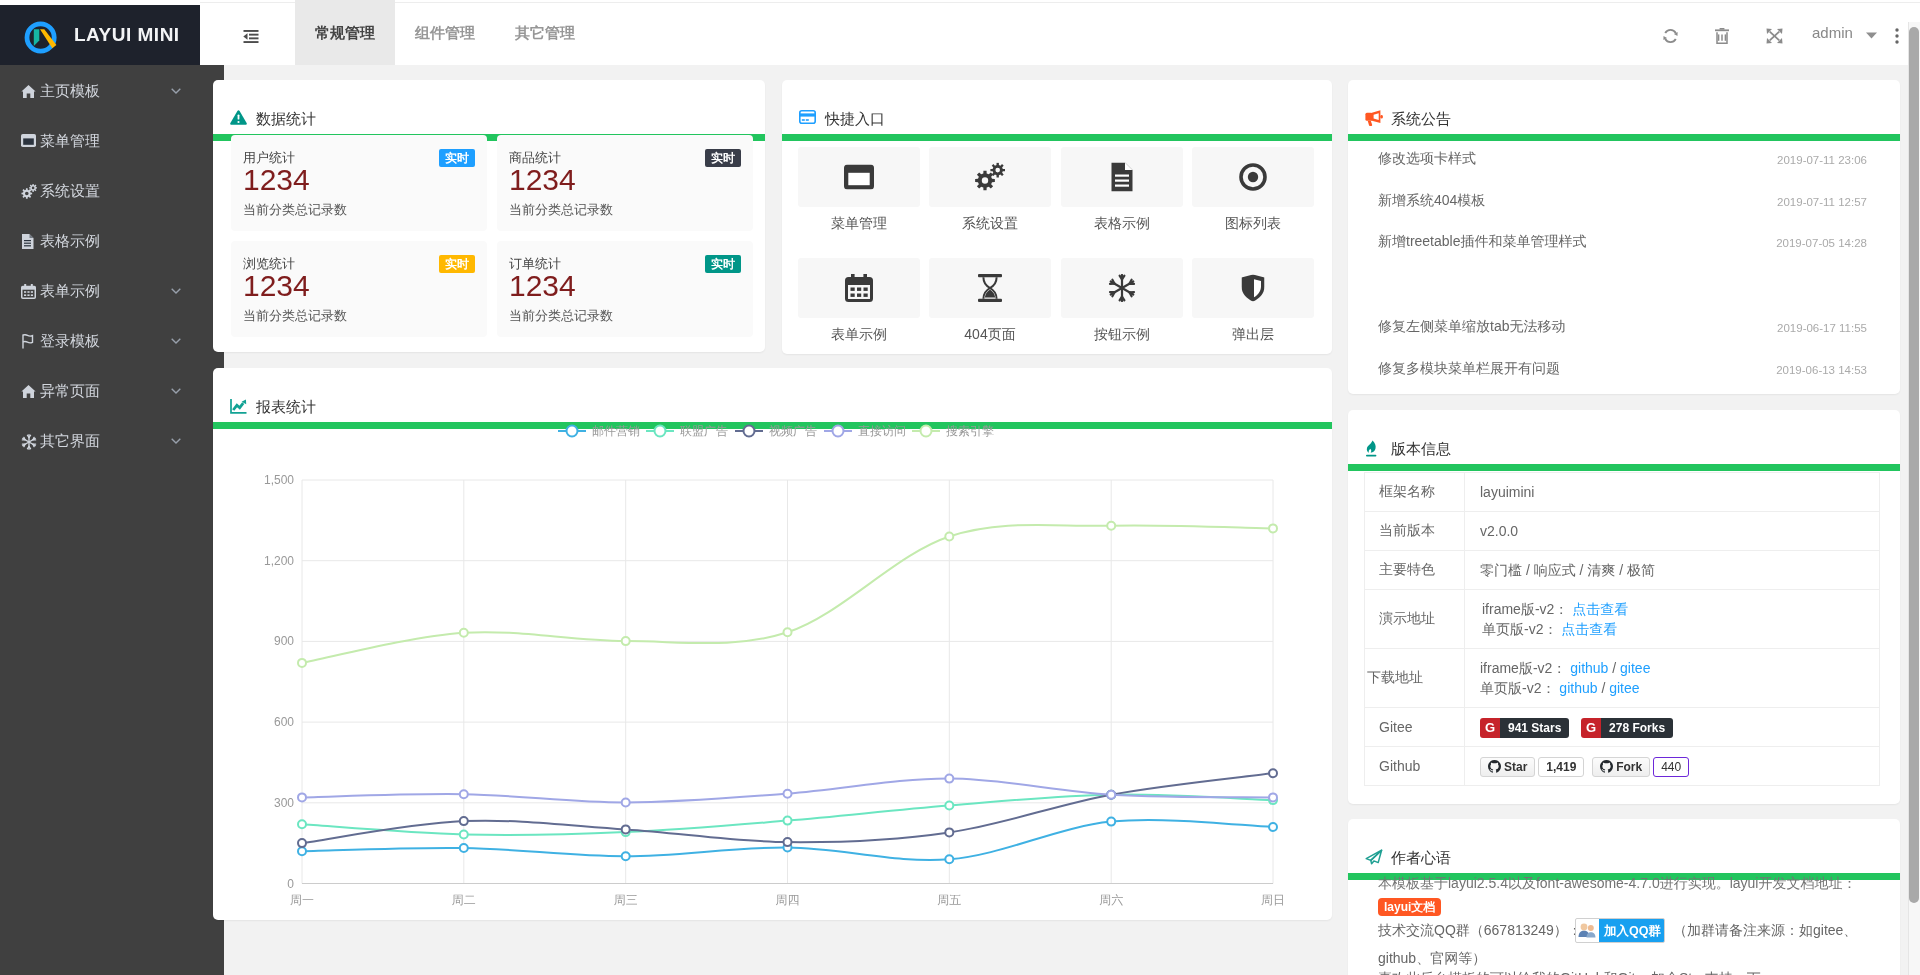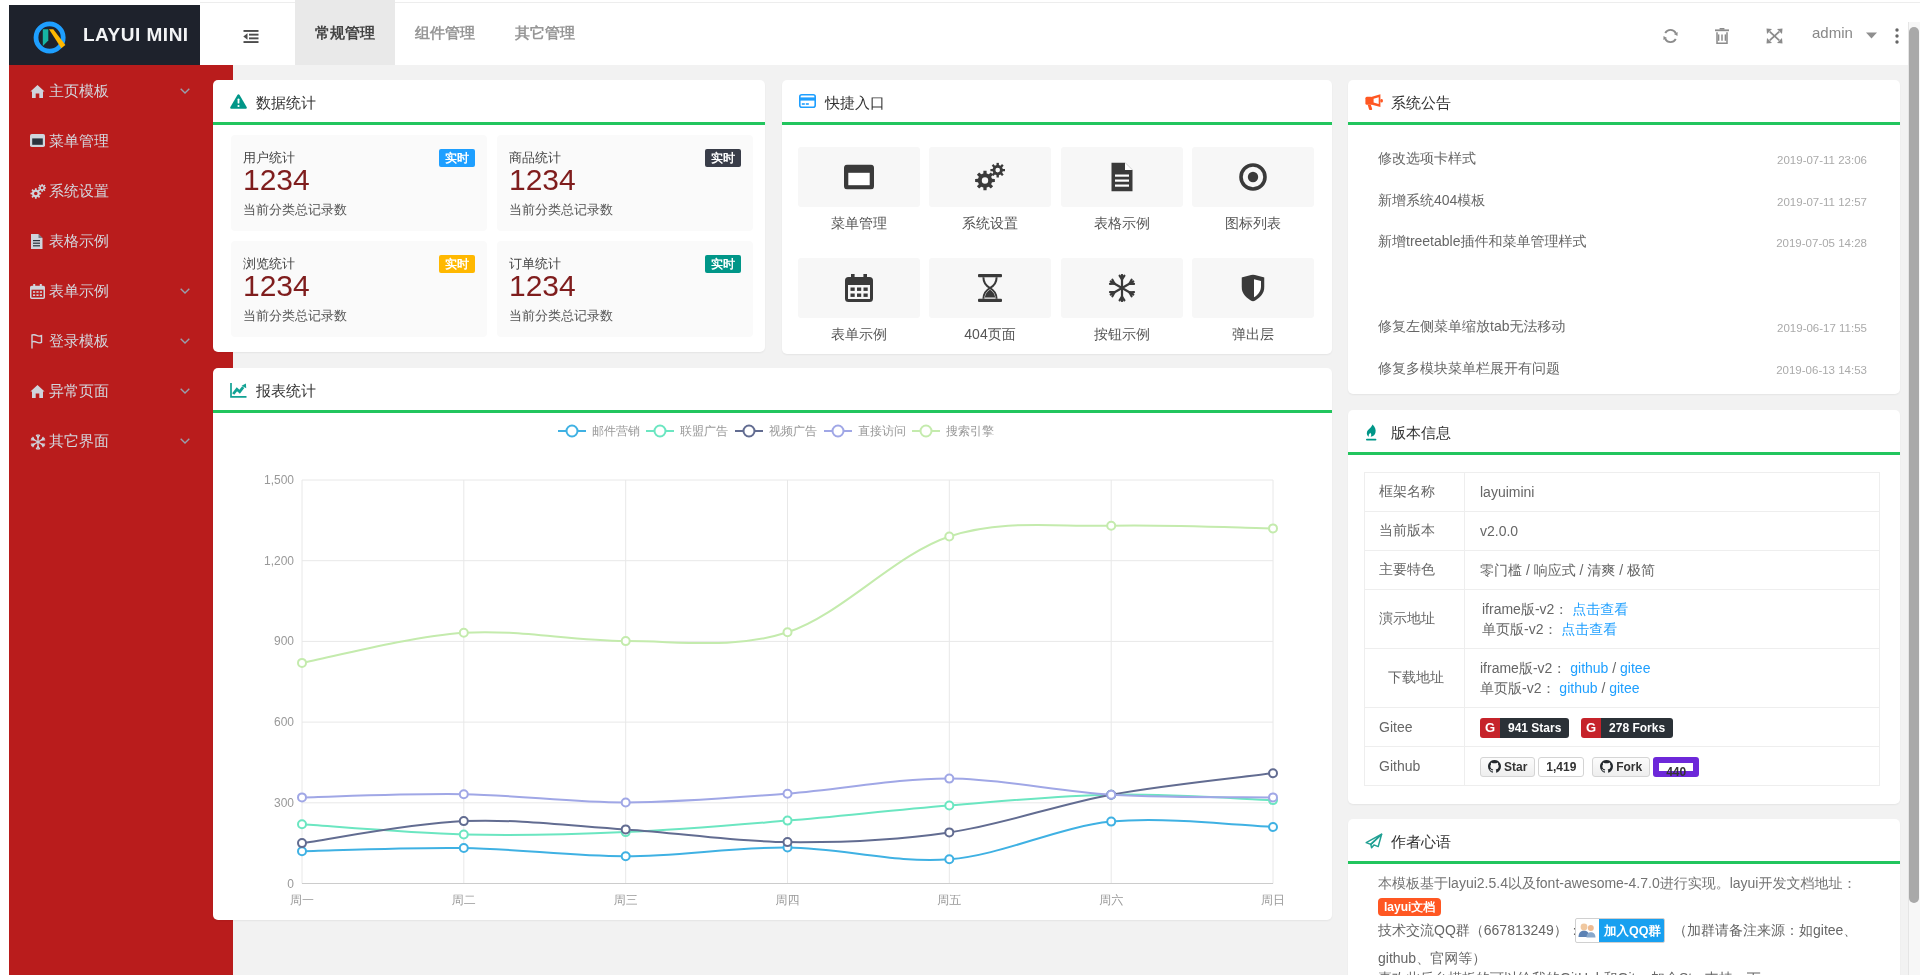--- a/index.html
+++ b/index.html
@@ -1,33 +1,33 @@
 <!DOCTYPE html>
 <html lang="zh"><head><meta charset="utf-8">
 <title>layuimini</title>
 <style>
 *{margin:0;padding:0;box-sizing:border-box}
 html,body{width:1920px;height:975px;overflow:hidden}
 body{font-family:"Liberation Sans",sans-serif;background:#fff;position:relative}
 #cbg{position:absolute;left:200px;top:64px;width:1720px;height:911px;background:#f2f2f2}
-#side{position:absolute;left:9px;top:5px;width:224px;height:970px;background:#b91c1c}
+#side{position:absolute;left:0;top:5px;width:224px;height:970px;background:#404040}
 #logo{position:absolute;left:0;top:0;width:200px;height:60px;background:#1e222c}
 #logo .lt{position:absolute;left:74px;top:0;line-height:60px;font-size:19px;font-weight:bold;color:#f3f4f6;letter-spacing:.5px}
 .mi{position:absolute;left:0;width:200px;height:50px}
 .mi .tx{position:absolute;left:40px;top:0;line-height:50px;font-size:15px;color:#d3d7de}
 .mi svg.ic{position:absolute;left:21px;top:18px}
 .mi svg.ch{position:absolute;left:171px;top:22px}
 #hdr{position:absolute;left:200px;top:0;width:1720px;height:65px;background:#fff}
 #hdr .tline{position:absolute;left:0;top:2px;width:1720px;height:1px;background:#ededed}
 .tab{position:absolute;top:0;height:65px;width:100px;line-height:65px;text-align:center;font-size:15px;font-weight:bold;color:#979797}
 .tab.on{background:#e9e9e9;color:#444}
 .hic{position:absolute}
 .htx{position:absolute;top:0;height:65px;line-height:65px}
 .panel{position:absolute;background:#fff;border-radius:5px;box-shadow:0 1px 2px rgba(0,0,0,.06)}
-.ph{position:absolute;left:0;top:0;right:0;height:45px;border-bottom:3px solid #22c55e;font-size:15px;color:#333}
+.ph{position:absolute;left:0;top:16px;right:0;height:45px;border-bottom:7px solid #22c55e;font-size:15px;color:#333}
 .ph .pt{position:absolute;left:43px;top:0;line-height:45px}
 .ph svg{position:absolute;left:17px;top:14px}
 .card{position:absolute;width:256px;height:96px;background:#fafafa;border-radius:4px}
 .card .t1{position:absolute;left:12px;top:14px;font-size:13px;color:#444}
 .card .t2{position:absolute;left:12px;top:28px;font-size:30px;color:#7f1d1d}
 .card .t3{position:absolute;left:12px;top:66px;font-size:13px;color:#555}
 .bdg{position:absolute;right:12px;top:14px;height:18px;line-height:18px;padding:0 6px;border-radius:2px;font-size:12px;font-weight:bold;color:#fff}
 .qbox{position:absolute;width:122px;height:60px;background:#f7f7f7;border-radius:3px}
 .qlb{position:absolute;width:122px;text-align:center;font-size:14px;color:#555}
 .arow{position:absolute;left:0;width:552px;height:20px}
@@ -492,34 +492,34 @@
         </tr>
         <tr>
           <td style="border:1px solid #eee;width:100px;padding-left:14px;height:39px">主要特色</td>
           <td style="border:1px solid #eee;padding-left:15px;line-height:20px">零门槛 / 响应式 / 清爽 / 极简</td>
         </tr>
         <tr>
           <td style="border:1px solid #eee;width:100px;padding-left:14px;height:59px">演示地址</td>
           <td style="border:1px solid #eee;padding-left:17px;line-height:20px">iframe版-v2： <span style="color:#1E9FFF">点击查看</span><br>单页版-v2： <span style="color:#1E9FFF">点击查看</span></td>
         </tr>
         <tr>
-          <td style="border:1px solid #eee;width:100px;padding-left:23px;height:59px">下载地址</td>
+          <td style="border:1px solid #eee;width:100px;padding-left:2px;height:59px">下载地址</td>
           <td style="border:1px solid #eee;padding-left:15px;line-height:20px">iframe版-v2： <span style="color:#1E9FFF">github</span> / <span style="color:#1E9FFF">gitee</span><br>单页版-v2： <span style="color:#1E9FFF">github</span> / <span style="color:#1E9FFF">gitee</span></td>
         </tr>
         <tr>
           <td style="border:1px solid #eee;width:100px;padding-left:14px;height:39px">Gitee</td>
           <td style="border:1px solid #eee;padding-left:15px;line-height:20px"><span style="display:inline-block;height:20px;line-height:20px;border-radius:3px;overflow:hidden;font-size:12px;font-weight:bold;vertical-align:middle"><span style="display:inline-block;background:#c6232a;color:#fff;width:20px;text-align:center;height:20px;float:left;font-size:13px">G</span><span style="display:inline-block;background:#2b3137;color:#fff;padding:0 8px;height:20px;float:left">941 Stars</span></span>&nbsp;&nbsp;&nbsp;<span style="display:inline-block;height:20px;line-height:20px;border-radius:3px;overflow:hidden;font-size:12px;font-weight:bold;vertical-align:middle"><span style="display:inline-block;background:#c6232a;color:#fff;width:20px;text-align:center;height:20px;float:left;font-size:13px">G</span><span style="display:inline-block;background:#2b3137;color:#fff;padding:0 8px;height:20px;float:left">278 Forks</span></span></td>
         </tr>
         <tr>
           <td style="border:1px solid #eee;width:100px;padding-left:14px;height:39px">Github</td>
           <td style="border:1px solid #eee;padding-left:15px;line-height:20px"><span style="display:inline-block;height:20px;line-height:18px;padding:0 7px;border:1px solid #d5d5d5;border-radius:3px;background:linear-gradient(#fcfcfc,#eee);font-size:12px;font-weight:bold;color:#333;vertical-align:middle"><svg width="13" height="13" viewBox="0 0 16 16" style="vertical-align:-2px;margin-right:3px">
                 <path fill="#24292e" d="M8 0 C3.58 0 0 3.58 0 8 C0 11.54 2.29 14.53 5.47 15.59 C5.87 15.66 6.02 15.42 6.02 15.21 C6.02 15.02 6.01 14.39 6.01 13.72 C4 14.09 3.48 13.23 3.32 12.78 C3.23 12.55 2.84 11.84 2.5 11.65 C2.22 11.5 1.82 11.13 2.49 11.12 C3.12 11.11 3.57 11.7 3.72 11.94 C4.44 13.15 5.59 12.81 6.05 12.6 C6.12 12.08 6.33 11.73 6.56 11.53 C4.78 11.33 2.92 10.64 2.92 7.58 C2.92 6.71 3.23 5.99 3.74 5.43 C3.66 5.23 3.38 4.41 3.82 3.31 C3.82 3.31 4.49 3.1 6.02 4.13 C6.66 3.95 7.34 3.86 8.02 3.86 C8.7 3.86 9.38 3.95 10.02 4.13 C11.55 3.09 12.22 3.31 12.22 3.31 C12.66 4.41 12.38 5.23 12.3 5.43 C12.81 5.99 13.12 6.7 13.12 7.58 C13.12 10.65 11.25 11.33 9.47 11.53 C9.76 11.78 10.01 12.26 10.01 13.01 C10.01 14.08 10 14.94 10 15.21 C10 15.42 10.15 15.67 10.55 15.59 C13.71 14.53 16 11.53 16 8 C16 3.58 12.42 0 8 0 Z"></path>
               </svg>Star</span><span style="display:inline-block;height:20px;line-height:18px;padding:0 7px;border:1px solid #d4d4d4;border-radius:3px;background:#fff;font-size:12px;font-weight:bold;color:#333;vertical-align:middle;margin-left:3px">1,419</span>&nbsp;&nbsp;<span style="display:inline-block;height:20px;line-height:18px;padding:0 7px;border:1px solid #d5d5d5;border-radius:3px;background:linear-gradient(#fcfcfc,#eee);font-size:12px;font-weight:bold;color:#333;vertical-align:middle"><svg width="13" height="13" viewBox="0 0 16 16" style="vertical-align:-2px;margin-right:3px">
                 <path fill="#24292e" d="M8 0 C3.58 0 0 3.58 0 8 C0 11.54 2.29 14.53 5.47 15.59 C5.87 15.66 6.02 15.42 6.02 15.21 C6.02 15.02 6.01 14.39 6.01 13.72 C4 14.09 3.48 13.23 3.32 12.78 C3.23 12.55 2.84 11.84 2.5 11.65 C2.22 11.5 1.82 11.13 2.49 11.12 C3.12 11.11 3.57 11.7 3.72 11.94 C4.44 13.15 5.59 12.81 6.05 12.6 C6.12 12.08 6.33 11.73 6.56 11.53 C4.78 11.33 2.92 10.64 2.92 7.58 C2.92 6.71 3.23 5.99 3.74 5.43 C3.66 5.23 3.38 4.41 3.82 3.31 C3.82 3.31 4.49 3.1 6.02 4.13 C6.66 3.95 7.34 3.86 8.02 3.86 C8.7 3.86 9.38 3.95 10.02 4.13 C11.55 3.09 12.22 3.31 12.22 3.31 C12.66 4.41 12.38 5.23 12.3 5.43 C12.81 5.99 13.12 6.7 13.12 7.58 C13.12 10.65 11.25 11.33 9.47 11.53 C9.76 11.78 10.01 12.26 10.01 13.01 C10.01 14.08 10 14.94 10 15.21 C10 15.42 10.15 15.67 10.55 15.59 C13.71 14.53 16 11.53 16 8 C16 3.58 12.42 0 8 0 Z"></path>
-              </svg>Fork</span><span style="display:inline-block;height:20px;line-height:18px;padding:0 7px;border:6px solid #6d28d9;border-radius:3px;background:#fff;font-size:12px;font-weight:bold;color:#333;vertical-align:middle;margin-left:3px">440</span></td>
+              </svg>Fork</span><span style="display:inline-block;height:20px;line-height:18px;padding:0 7px;border:1px solid #6d28d9;border-radius:3px;background:#fff;font-size:12px;font-weight:normal;color:#333;vertical-align:middle;margin-left:3px">440</span></td>
         </tr>
       </tbody>
     </table>
   </div>
 <div class="panel" style="left:1348px;top:819px;width:552px;height:280px">
     <div class="ph">
       <svg width="18" height="17" viewBox="0 0 18 17">
         <g fill="none" stroke="#20a093" stroke-width="1.5" stroke-linejoin="round">
           <path d="M16.6 1.2 L1.2 9.6 L5.8 11.4 Z"></path>
           <path d="M16.6 1.2 L13.2 13.6 L8.9 11.9 L6.6 14.7 L5.8 11.4 Z"></path>

